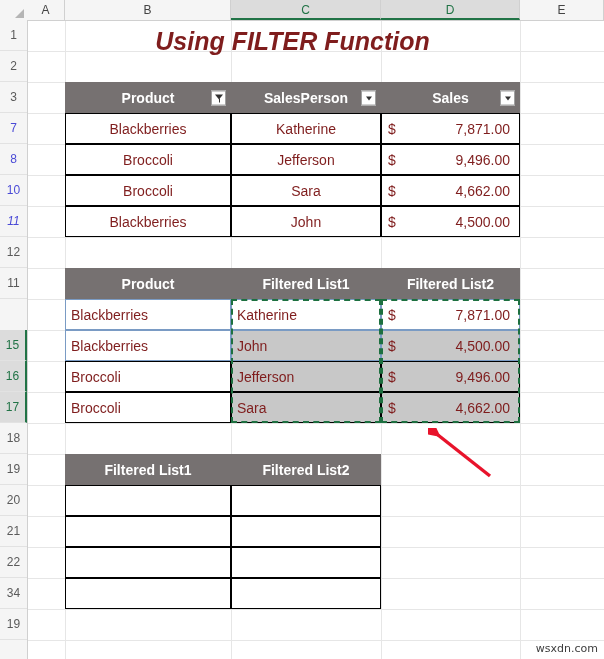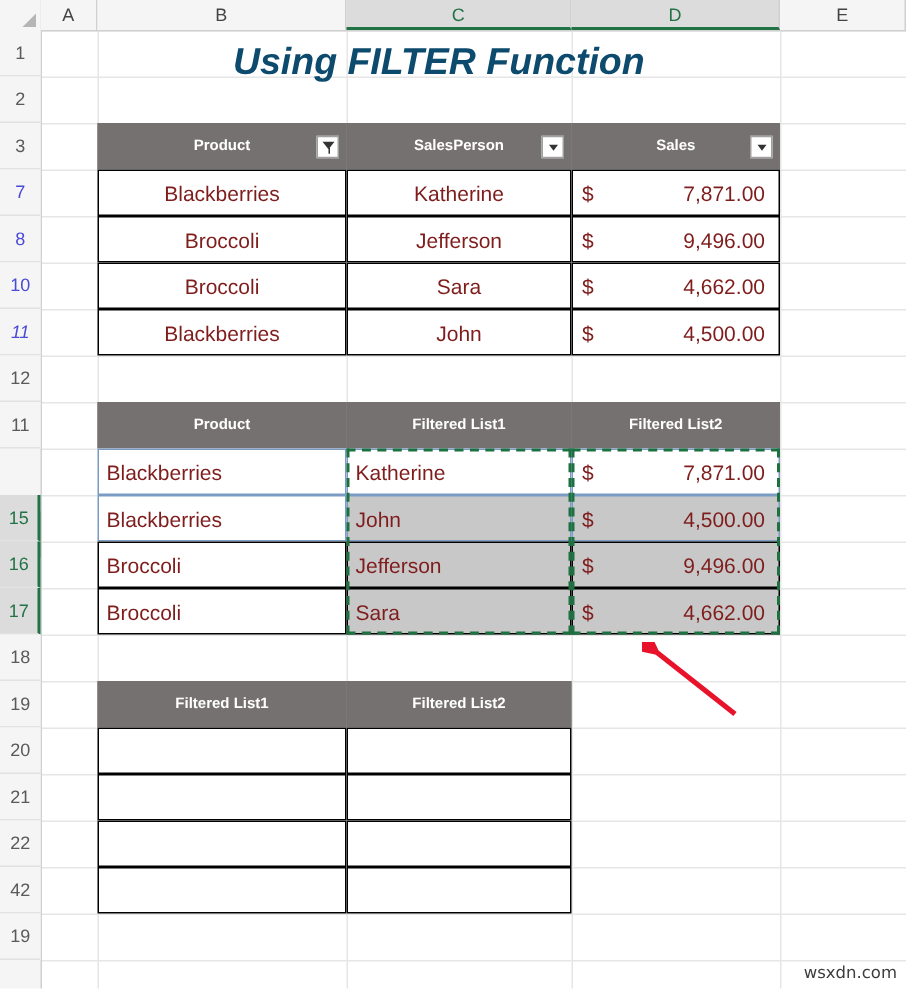--- a/index.html
+++ b/index.html
@@ -44,38 +44,38 @@
     background:#f5f5f5;border-bottom:1px solid #e2e2e2;
     box-sizing:border-box;
   }
   .rowhead.filtered{color:#4a4ad6;}
   .rowhead.sel{background:#dcdcdc;color:#217346;border-right:2px solid #217346;}
 
   
   .title{
     position:absolute;
     font-style:italic;font-weight:bold;
-    font-size:25px;color:#0c4a6e;
+    font-size:25px;color:#7f1d1d;
     text-align:center;
     white-space:nowrap;
   }
 
   
   .cell{
     position:absolute;box-sizing:border-box;
     font-size:14px;color:#7f1d1d;
     display:flex;align-items:center;
     background:#ffffff;
     border:1px solid #000;
     overflow:hidden;
   }
   .cell.hdr{
     background:#767171;color:#ffffff;font-weight:bold;
     justify-content:center;border:1px solid #767171;
-    font-size:10px;
+    font-size:14px;
   }
   .cell.ctr{justify-content:center;}
   .cell.lft{justify-content:flex-start;padding-left:5px;}
   .cell.shade{background:#c8c8c8;}
   .cell.blueb{border-color:#7a9bc4;}
   .cell .dollar{position:absolute;left:6px;}
   .cell .amt{width:100%;text-align:right;padding-right:9px;box-sizing:border-box;}
 
   
   .fbtn{
@@ -177,21 +177,21 @@
         <div class="rowhead" style="top:248px;height:31px;line-height:31px;">11</div>
         <div class="rowhead sel" style="top:279px;height:31px;line-height:31px;margin-top:42px;">14</div>
         <div class="rowhead sel" style="top:310px;height:31px;line-height:31px;">15</div>
         <div class="rowhead sel" style="top:341px;height:31px;line-height:31px;">16</div>
         <div class="rowhead sel" style="top:372px;height:31px;line-height:31px;">17</div>
         <div class="rowhead" style="top:403px;height:31px;line-height:31px;">18</div>
         <div class="rowhead" style="top:434px;height:31px;line-height:31px;">19</div>
         <div class="rowhead" style="top:465px;height:31px;line-height:31px;">20</div>
         <div class="rowhead" style="top:496px;height:31px;line-height:31px;">21</div>
         <div class="rowhead" style="top:527px;height:31px;line-height:31px;">22</div>
-        <div class="rowhead" style="top:558px;height:31px;line-height:31px;">42</div>
+        <div class="rowhead" style="top:558px;height:31px;line-height:31px;">34</div>
         <div class="rowhead" style="top:589px;height:31px;line-height:31px;">19</div>
       </div>
   </div>
 
   <div class="title" style="left:65px;top:27px;width:455px;">Using FILTER Function</div>
 
   <div id="tables">
       <div class="cell hdr" style="left:65px;top:82px;width:166px;height:31px;">
         <span>Product</span>
         <span class="fbtn funnel"></span>

